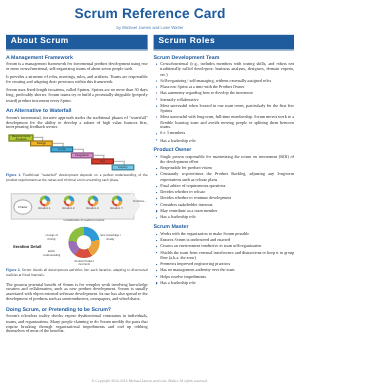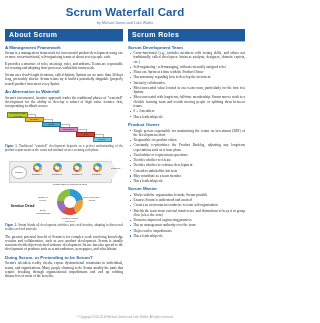--- a/index.html
+++ b/index.html
@@ -193,21 +193,21 @@
     text-align:center;
     font-family:"Liberation Sans", sans-serif;
     font-size:2.9px;color:#9a9a9a;
   }
 </style>
 </head>
 <body>
 
 <div class="page">
 
-  <div class="title">Scrum Waterfall Card</div>
+  <div class="title">Scrum Reference Card</div>
   <div class="subtitle">by Michael James and Luke Walter</div>
 
   <div class="cols">
 
     <div class="col">
       <div class="bar">About Scrum</div>
 
       <h3 class="sec">A Management Framework</h3>
       <p class="body">Scrum is a management framework for incremental product development using one or more cross-functional, self-organizing teams of about seven people each.</p>
       <p class="body">It provides a structure of roles, meetings, rules, and artifacts. Teams are responsible for creating and adapting their processes within this framework.</p>

